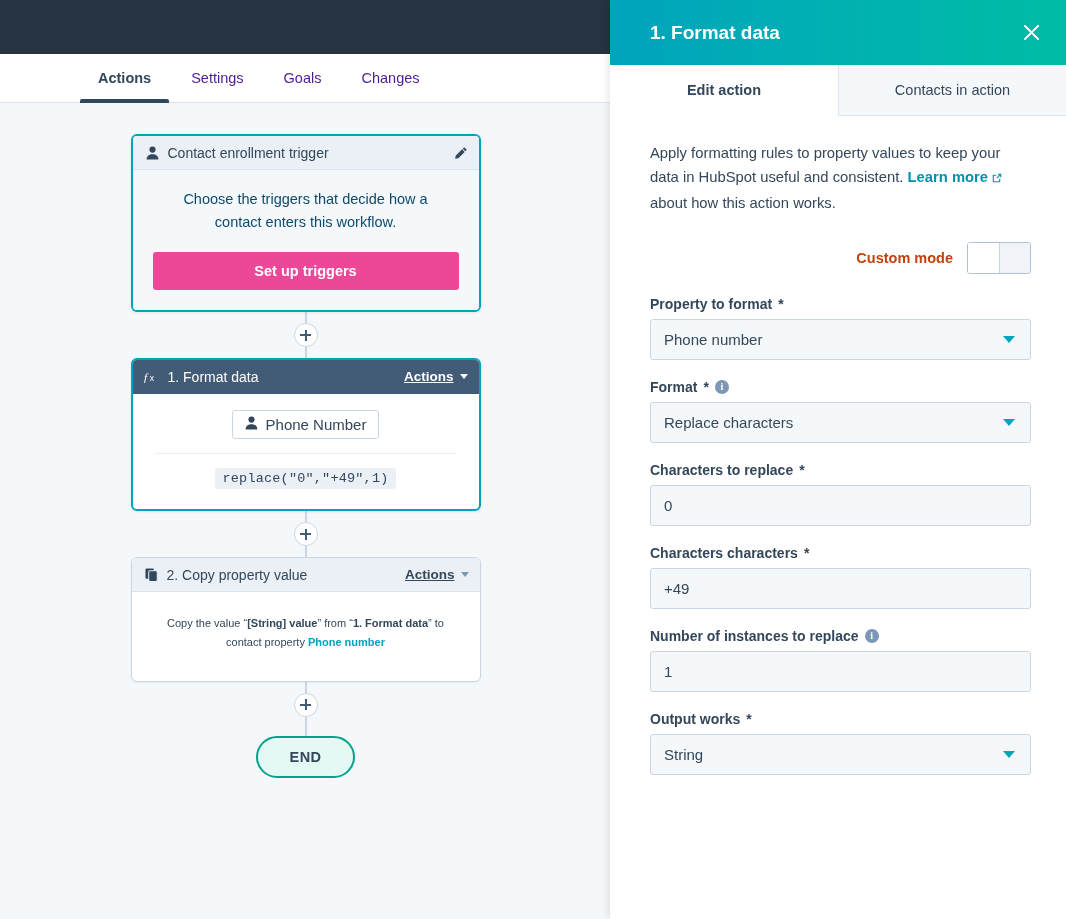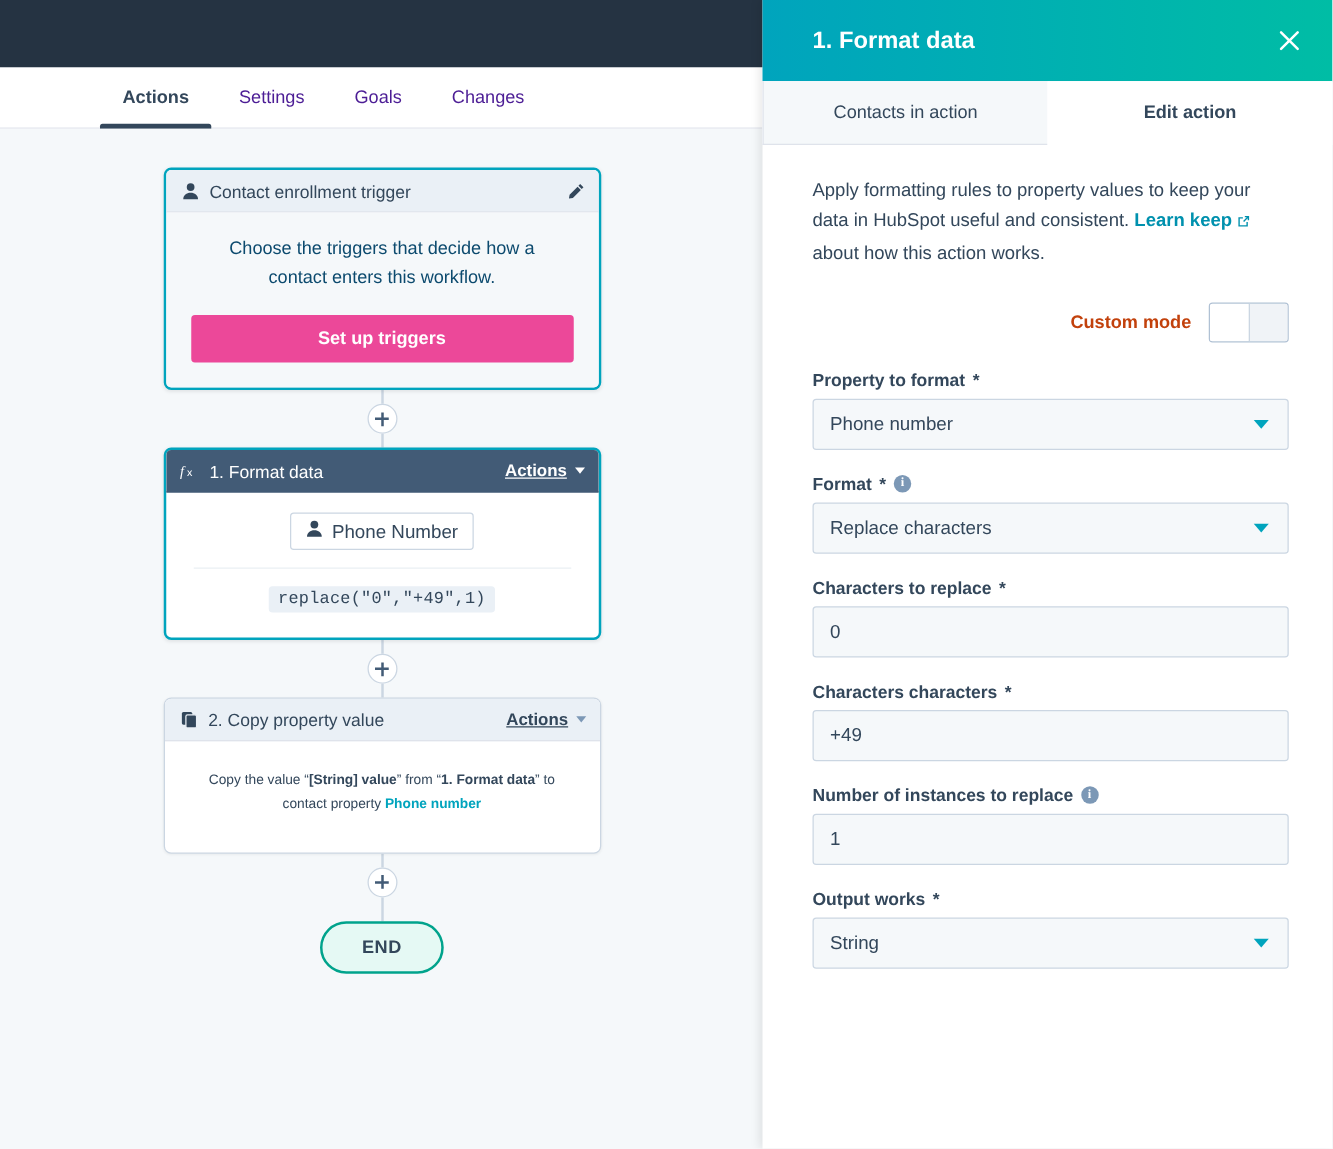--- a/index.html
+++ b/index.html
@@ -522,32 +522,32 @@
     <div class="panel-header">
       <div class="panel-title">1. Format data</div>
       <div class="panel-close">
         <svg width="19" height="19" viewBox="0 0 20 20">
           <path d="M3 3 L17 17 M17 3 L3 17" stroke="#ffffff" stroke-width="2.1" stroke-linecap="round"></path>
         </svg>
       </div>
     </div>
 
     <div class="panel-tabs">
+      <div class="panel-tab active">
+        <span>Edit action</span>
+      </div>
       <div class="panel-tab inactive">
         <span>Contacts in action</span>
       </div>
-      <div class="panel-tab active">
-        <span>Edit action</span>
-      </div>
     </div>
 
     <div class="panel-body">
 
       <p class="intro">
-        <span>Apply formatting rules to property values to keep your data in HubSpot useful and consistent. </span><a href="#"><span>Learn keep</span><span class="ext-icon"><svg width="12" height="12" viewBox="0 0 14 14">
+        <span>Apply formatting rules to property values to keep your data in HubSpot useful and consistent. </span><a href="#"><span>Learn more</span><span class="ext-icon"><svg width="12" height="12" viewBox="0 0 14 14">
                 <path d="M2 3.2h4.2v1.3H3.3v6.2h6.2V7.8h1.3V12H2z" fill="#0091ae"></path>
                 <path d="M8 2h4v4h-1.3V4.2L7.3 7.6 6.4 6.7 9.8 3.3H8z" fill="#0091ae"></path>
               </svg></span></a><span> about how this action works.</span>
       </p>
 
       <div class="custom-mode-row">
         <span class="custom-mode-label">Custom mode</span>
         <span class="seg-toggle">
           <span class="seg on"></span>
           <span class="seg off"></span>

